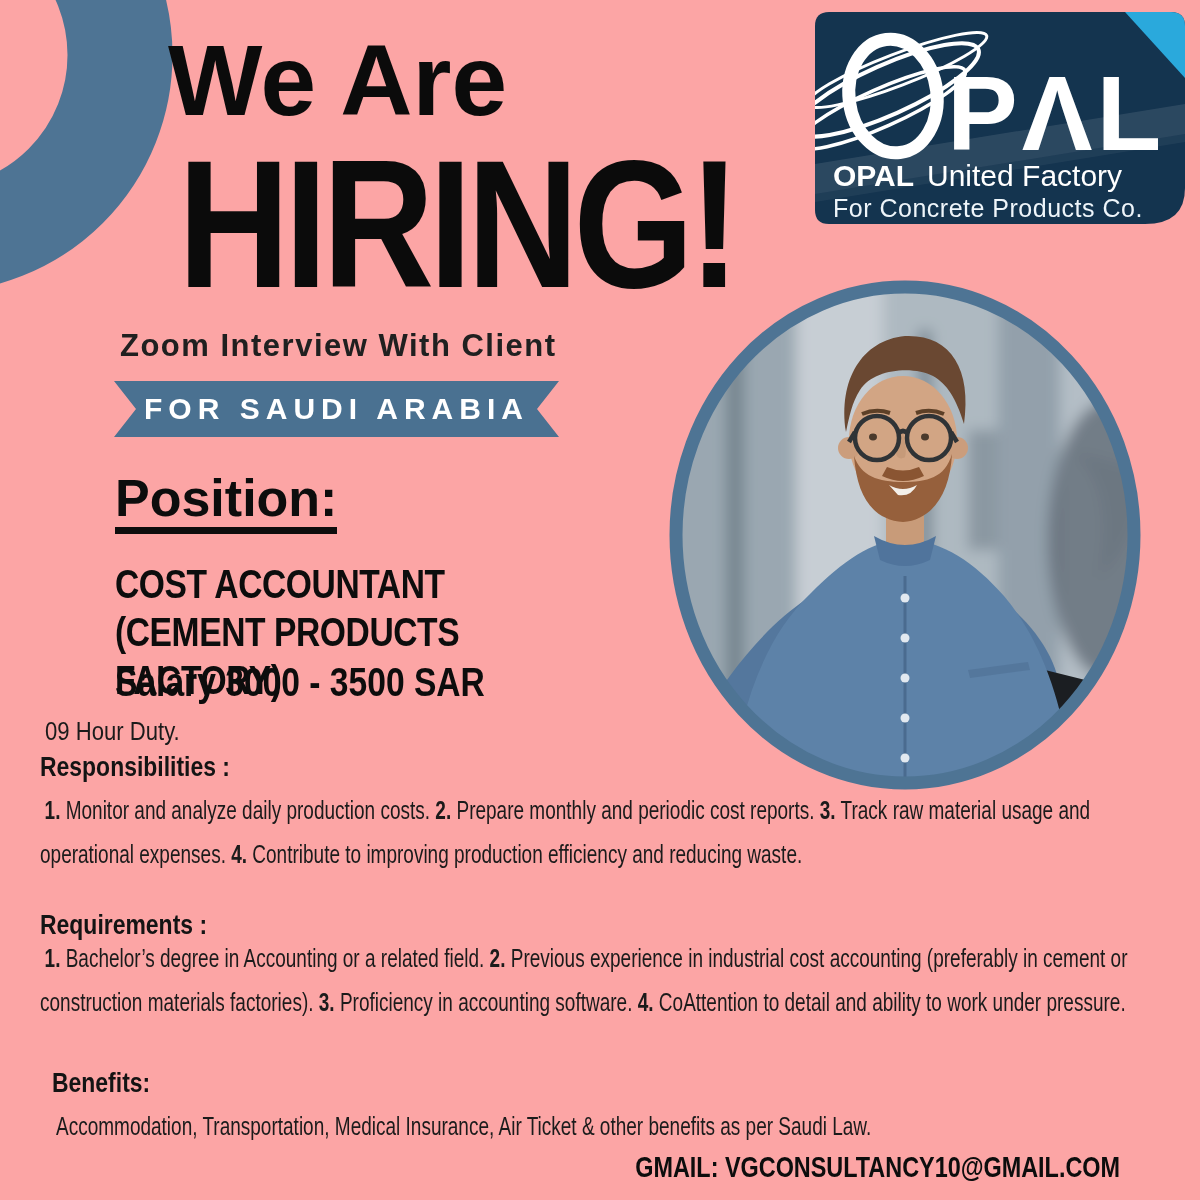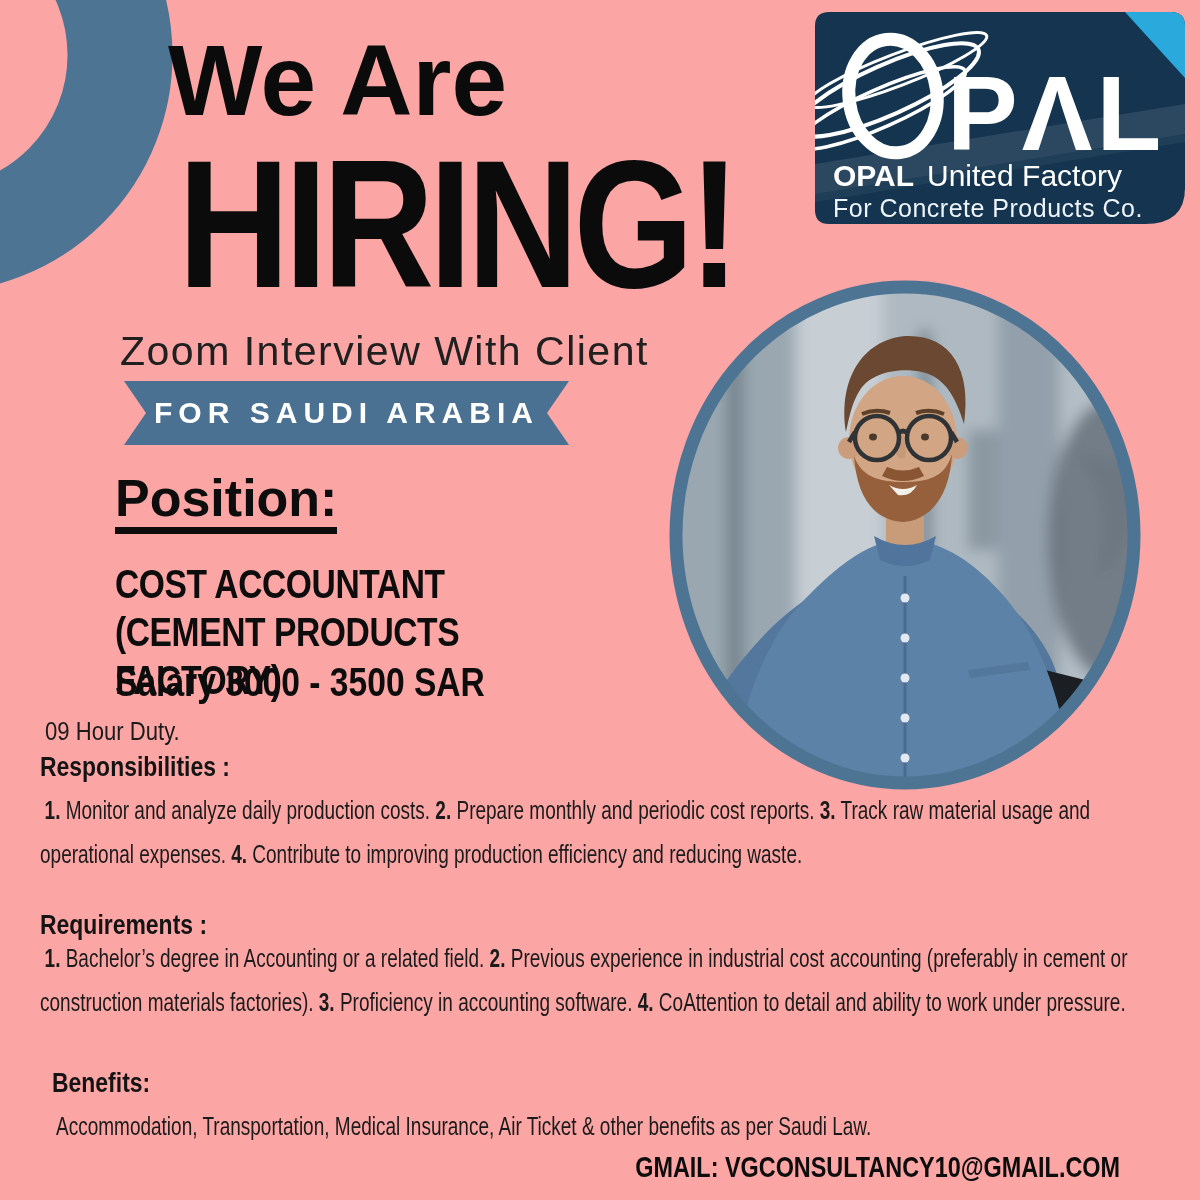--- a/index.html
+++ b/index.html
@@ -12,22 +12,22 @@
 
   
   .we-are{left:168px;top:30px;font-size:100px;font-weight:bold;color:#0b0b0b;line-height:1;white-space:nowrap;}
   .hiring{left:178px;top:138px;font-size:182px;font-weight:bold;color:#0b0b0b;line-height:0.95;
           letter-spacing:-6px;transform:scaleX(0.85);transform-origin:0 0;white-space:nowrap;}
 
   
   .logo-box{left:815px;top:12px;}
 
   
-  .zoom-line{left:120px;top:328px;font-size:41px;color:#202020;letter-spacing:1.5px;white-space:nowrap;}
-  .ribbon{left:124px;top:381px;width:445px;height:64px;background:#4A7191;
+  .zoom-line{left:120px;top:328px;font-size:31px;color:#202020;letter-spacing:1.5px;white-space:nowrap;font-weight:bold;}
+  .ribbon{left:114px;top:381px;width:445px;height:56px;background:#4A7191;
           clip-path:polygon(0 0,100% 0,calc(100% - 22px) 50%,100% 100%,0 100%,22px 50%);
           display:flex;align-items:center;justify-content:center;}
   .ribbon span{color:#ffffff;font-weight:bold;font-size:30px;letter-spacing:6px;white-space:nowrap;}
 
   
   .pos-h{left:115px;top:474px;font-size:52px;font-weight:bold;color:#0d0d0d;line-height:0.95;
          border-bottom:7px solid #0d0d0d;padding-bottom:4px;}
   .pos-t{left:115px;top:560px;width:565px;font-size:40px;font-weight:bold;color:#0d0d0d;line-height:1.2;
          transform:scaleX(0.84);transform-origin:0 0;letter-spacing:-0.5px;}
   .salary{left:115px;top:660px;font-size:40px;font-weight:bold;color:#0d0d0d;

